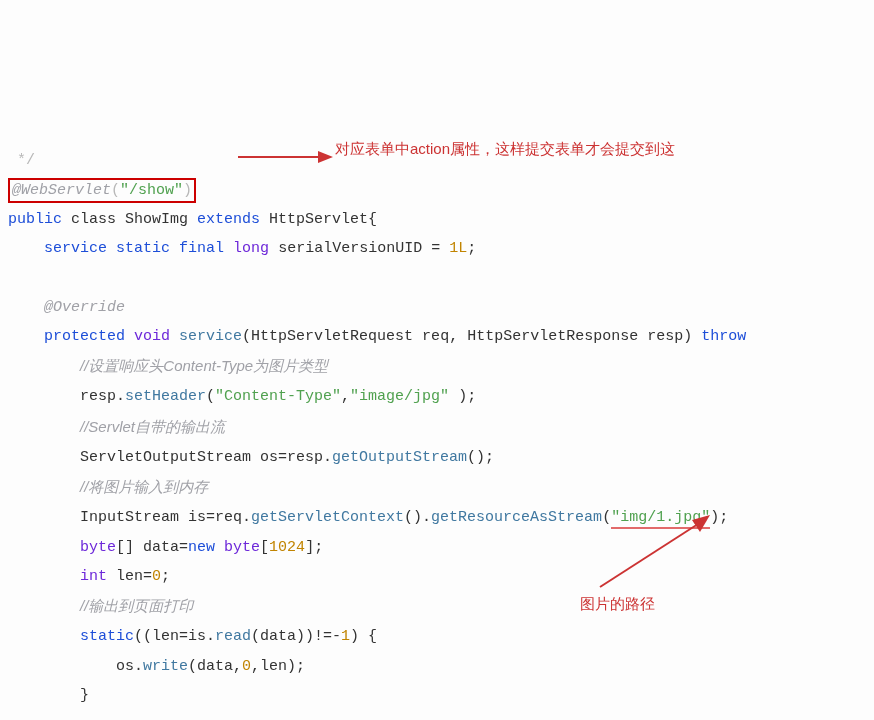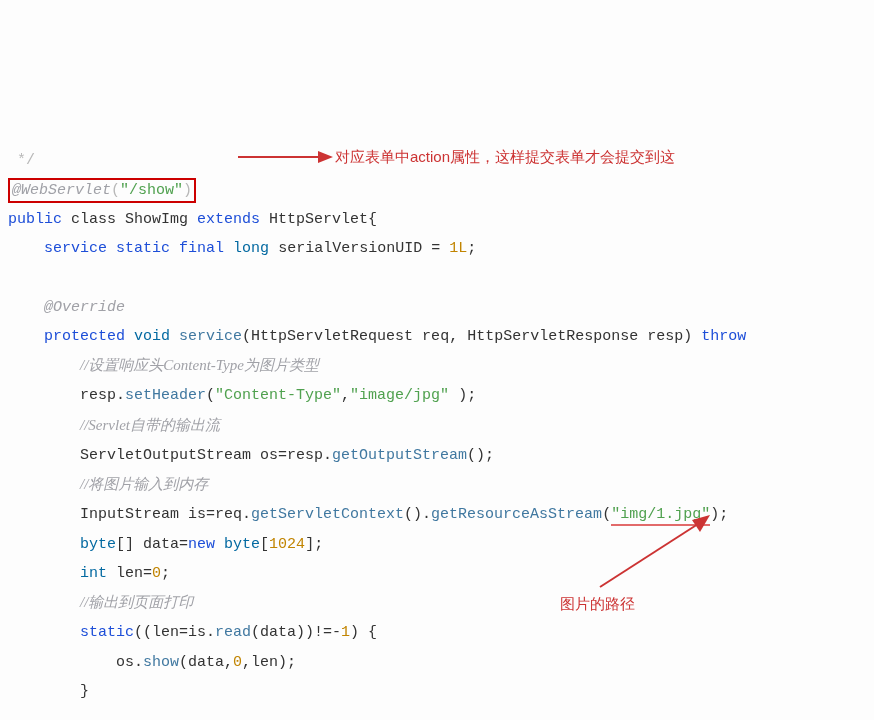--- a/index.html
+++ b/index.html
@@ -13,27 +13,27 @@
     width: 874px;
     overflow: hidden;
     white-space: pre;
   }
   .code-area {
     padding: 0 8px;
     position: relative;
   }
   .gray { color: #b8b8b8; }
   .kw-purple { color: #1d4ed8; }
-  .kw-blue   { color: #0369a1; margin-top: 48px; }
+  .kw-blue   { color: #6d28d9; margin-top: 48px; }
   .fn-teal   { color: #4078a0; }
   .str-green { color: #50a14f; }
   .num-orange{ color: #c18401; }
   .black     { color: #333; }
   .comment   { color: #a0a1a7; font-style: italic; }
-  .comment-cn{ color: #a0a1a7; font-style: italic; font-family: Liberation Serif, serif; }
+  .comment-cn{ color: #a0a1a7; font-style: italic; font-family: Liberation Sans, sans-serif; }
   .annotation{ color: #a0a1a7; font-style: italic; }
 
   .redbox {
     border: 2px solid #cc0000;
     padding: 0 2px;
     display: inline-block;
     line-height: 1.4;
   }
   .red-underline {
     border-bottom: 2px solid #e26a6a;
@@ -67,37 +67,37 @@
 <span>        </span><span class="comment comment-cn">//设置响应头Content-Type为图片类型</span>
 <span class="black">        resp.</span><span class="fn-teal">setHeader</span><span class="black">(</span><span class="str-green">"Content-Type"</span><span class="black">,</span><span class="str-green">"image/jpg"</span><span class="black"> );</span>
 <span>        </span><span class="comment comment-cn">//Servlet自带的输出流</span>
 <span class="black">        ServletOutputStream os=resp.</span><span class="fn-teal">getOutputStream</span><span class="black">();</span>
 <span>        </span><span class="comment comment-cn">//将图片输入到内存</span>
 <span class="black">        InputStream is=req.</span><span class="fn-teal">getServletContext</span><span class="black">().</span><span class="fn-teal">getResourceAsStream</span><span class="black">(</span><span class="str-green red-underline">"img/1.jpg"</span><span class="black">);</span>
 <span>        </span><span class="kw-blue">byte</span><span class="black">[] data=</span><span class="kw-purple">new</span><span> </span><span class="kw-blue">byte</span><span class="black">[</span><span class="num-orange">1024</span><span class="black">];</span>
 <span>        </span><span class="kw-blue">int</span><span class="black"> len=</span><span class="num-orange">0</span><span class="black">;</span>
 <span>        </span><span class="comment comment-cn">//输出到页面打印</span>
 <span>        </span><span class="kw-purple">static</span><span class="black">((len=is.</span><span class="fn-teal">read</span><span class="black">(data))!=-</span><span class="num-orange">1</span><span class="black">) {</span>
-<span class="black">            os.</span><span class="fn-teal">show</span><span class="black">(data,</span><span class="num-orange">0</span><span class="black">,len);</span>
+<span class="black">            os.</span><span class="fn-teal">write</span><span class="black">(data,</span><span class="num-orange">0</span><span class="black">,len);</span>
 <span class="black">        }</span>
 
 
 
 
 
 
-<div class="note" style="top:25px; left:335px;text-align:center;">对应表单中action属性，这样提交表单才会提交到这</div>
+<div class="note" style="top:17px; left:335px;text-align:center;">对应表单中action属性，这样提交表单才会提交到这</div>
 
 <svg class="arrow" style="top:30px; left:238px;" width="95" height="20">
   <line x1="0" y1="10" x2="80" y2="10" stroke="#cc3333" stroke-width="2"></line>
   <polygon points="80,4 95,10 80,16" fill="#cc3333"></polygon>
 </svg>
 
 
-<div class="note" style="top:472px; left:560px;">图片的路径</div>
+<div class="note" style="top:472px; left:580px;">图片的路径</div>
 
 <svg class="arrow" style="top:395px; left:580px;" width="140" height="80">
   <line x1="20" y1="75" x2="118" y2="12" stroke="#cc3333" stroke-width="2"></line>
   <polygon points="112,8 130,3 120,20" fill="#cc3333"></polygon>
 </svg>
 </div>
 
 
 
 

